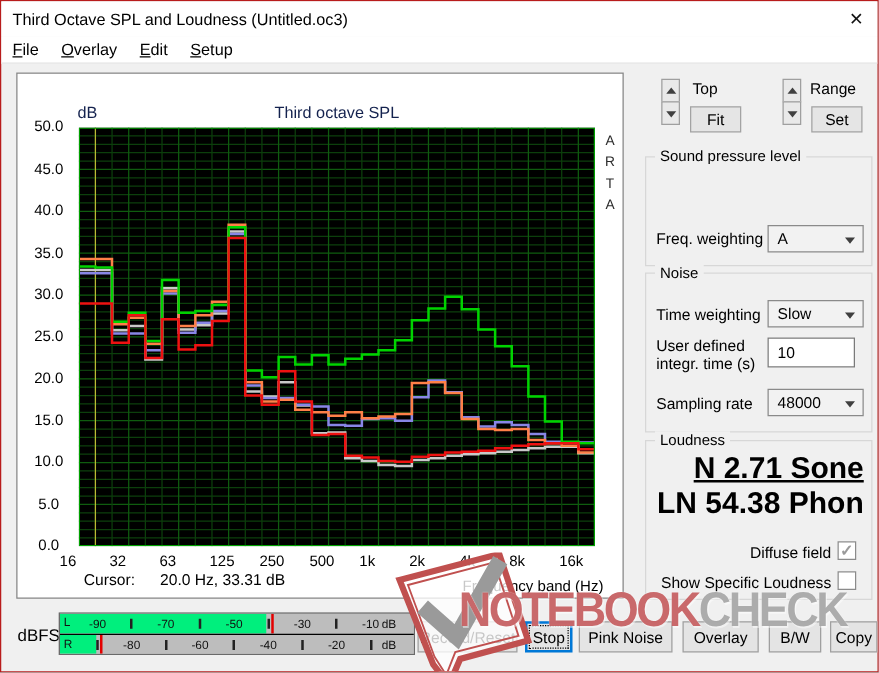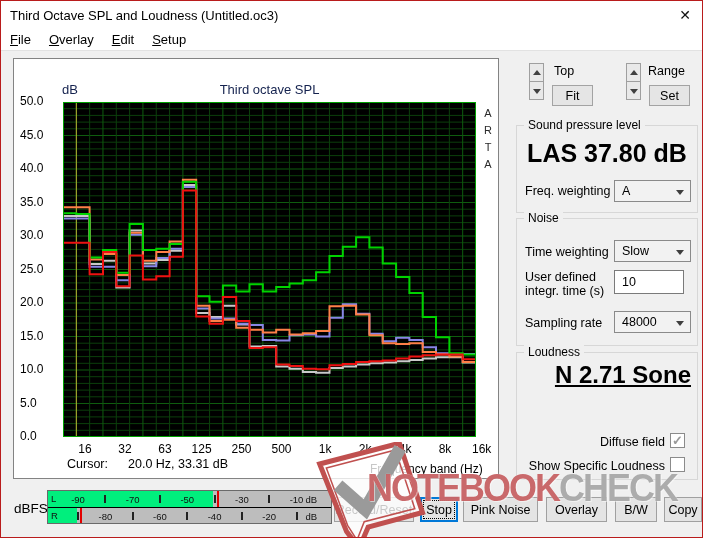--- a/index.html
+++ b/index.html
@@ -13,22 +13,22 @@
     font-size:14px;line-height:20px;color:#111;cursor:default;}
   
   .menubar{position:absolute;left:0;top:28px;right:0;height:22px;background:#ffffff;border-bottom:1px solid #e2e2e2;}
   .menuitem{display:inline-block;padding:3px 9px 0 9px;font-size:13px;height:22px;}
   .menuitem u{text-decoration:underline;}
   
   .chart-panel{position:absolute;left:12px;top:57px;width:486px;height:421px;background:#fff;border:1px solid #838383;}
   .plot-head{position:absolute;top:23px;font-size:13px;color:#14224e;}
   .unit-label{left:48px;}
   .plot-title{left:49px;width:413px;text-align:center;}
-  .ylabel{position:absolute;left:6px;width:38px;text-align:left;font-size:12px;}
-  .xlabel{position:absolute;top:383px;width:44px;text-align:right;font-size:12px;}
+  .ylabel{position:absolute;left:6px;width:38px;text-align:center;font-size:12px;}
+  .xlabel{position:absolute;top:383px;width:44px;text-align:left;font-size:12px;}
   .arta{position:absolute;left:467px;top:46px;width:14px;font-size:11px;color:#2b2b2b;text-align:center;line-height:17px;}
   .cursor-row{position:absolute;left:53px;top:398px;font-size:12.5px;}
   .cursor-val{position:absolute;left:114px;top:398px;font-size:12.5px;white-space:nowrap;}
   .freqband{position:absolute;left:356px;top:403px;font-size:12px;white-space:nowrap;}
   .plotsvg{position:absolute;left:49px;top:43px;}
   
   .spinner{position:absolute;width:15px;height:38px;}
   .spinbtn{position:absolute;left:0;width:15px;height:19px;background:#e9e9e9;border:1px solid #9f9f9f;}
   .spinbtn.up{top:0;} .spinbtn.dn{top:18px;}
   .tri-up{position:absolute;left:3px;top:6px;width:0;height:0;border-left:4px solid transparent;border-right:4px solid transparent;border-bottom:5px solid #404040;}
@@ -227,21 +227,20 @@
       </span>
     <span class="spinbtn dn">
         <span class="tri-dn"></span>
       </span>
   </div>
   <span class="side-label" style="left:647px;top:63px;">Range</span>
   <button class="btn small" style="left:648px;top:84px;width:41px;">Set</button>
 
   <div class="groupbox" style="left:515px;top:124px;width:182px;height:88px;">
     <span class="grouptitle">Sound pressure level</span>
-    <span class="bigval" style="top:13px;">LAS 37.80 dB</span>
     <span class="side-label" style="left:8px;top:58px;">Freq. weighting</span>
     <div class="combo" style="left:97px;top:54px;">
       <span class="val">A</span>
       <span class="chev"></span>
     </div>
   </div>
 
   <div class="groupbox" style="left:515px;top:217px;width:182px;height:128px;">
     <span class="grouptitle">Noise</span>
     <span class="side-label" style="left:8px;top:26px;">Time weighting</span>
@@ -257,20 +256,21 @@
     <span class="side-label" style="left:8px;top:97px;">Sampling rate</span>
     <div class="combo" style="left:97px;top:92px;">
       <span class="val">48000</span>
       <span class="chev"></span>
     </div>
   </div>
 
   <div class="groupbox" style="left:515px;top:351px;width:182px;height:128px;">
     <span class="grouptitle">Loudness</span>
     <span class="bigval2" style="top:8px;text-decoration:underline;">N 2.71 Sone</span>
+    <span class="bigval2" style="top:36px;">LN 54.38 Phon</span>
     <span class="cb-label" style="left:0px;top:82px;width:148px;">Diffuse field</span>
     <span class="checkbox" style="left:153px;top:80px;" id="cb-diffuse"><span>✓</span></span>
     <span class="cb-label" style="left:0px;top:106px;width:148px;">Show Specific Loudness</span>
     <span class="checkbox" style="left:153px;top:104px;" id="cb-specific"></span>
   </div>
 
   <span class="dbfs">dBFS</span>
   <div class="meter" id="meter">
       <div class="mrow">
         <div class="mfill" style="width: 58.1895%; background: rgb(0, 239, 125);"></div>

